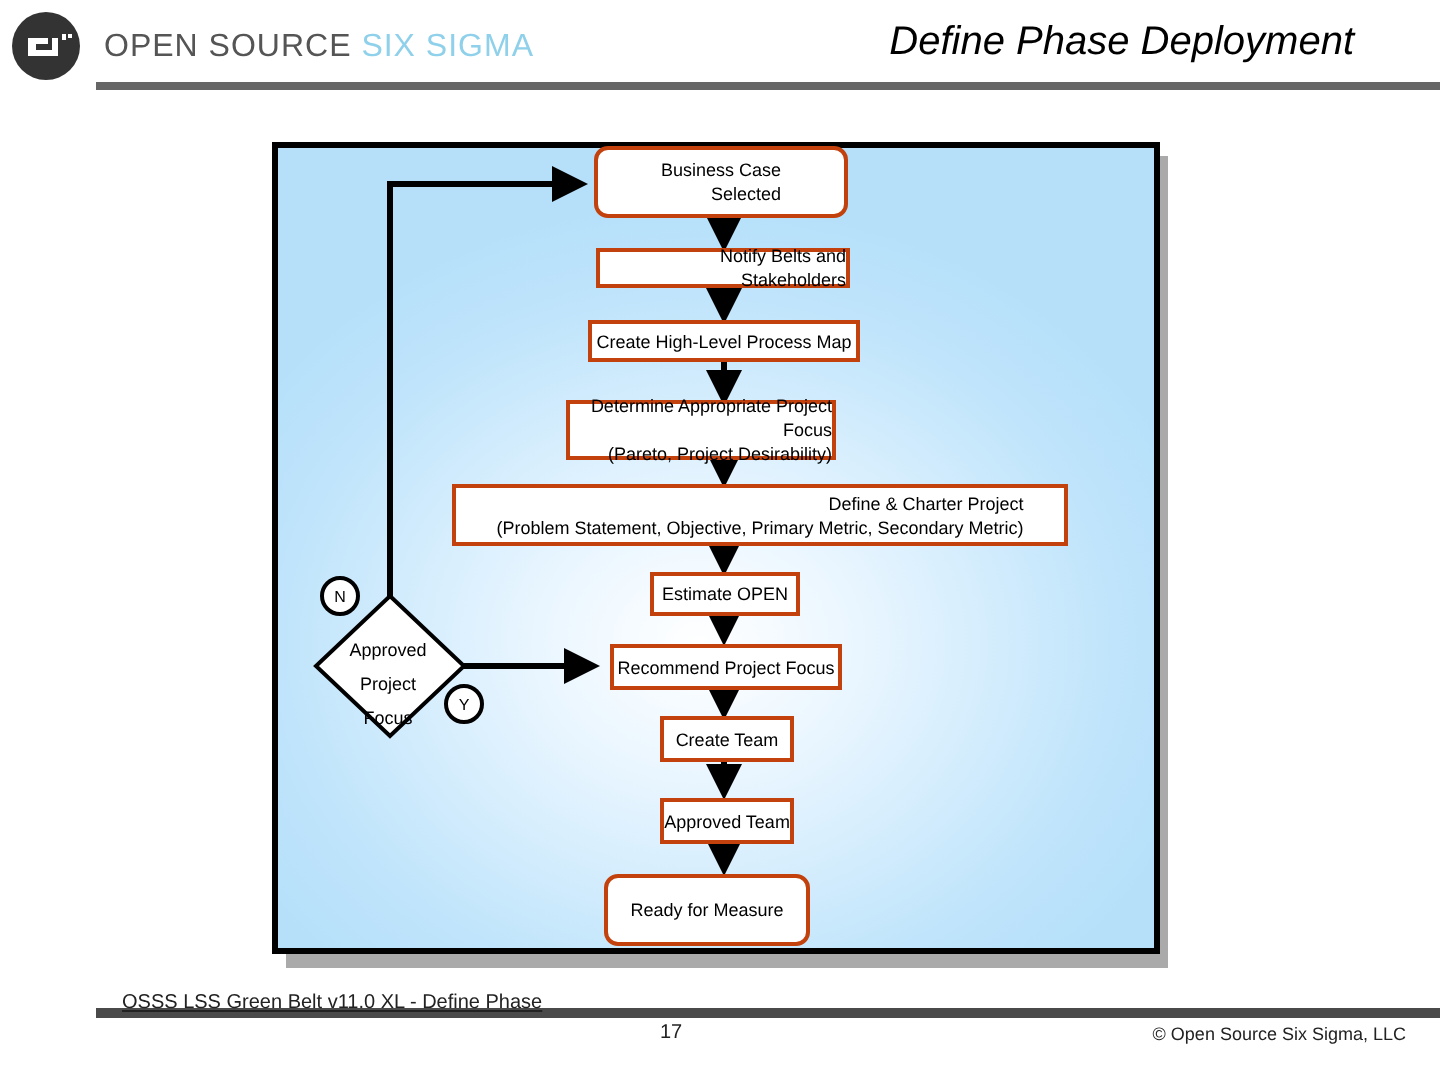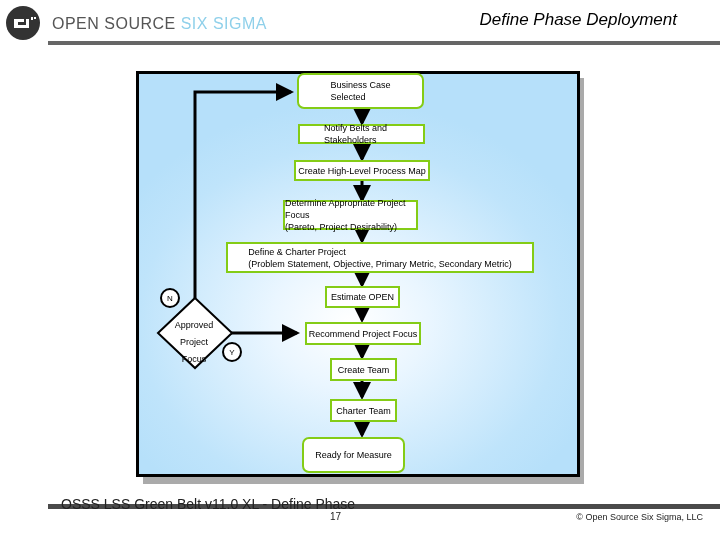--- a/index.html
+++ b/index.html
@@ -1,34 +1,34 @@
 <!DOCTYPE html>
 <html><head>
 <meta charset="utf-8">
 <style>
   html, body { margin:0; padding:0; }
   body { width:720px; height:540px; background:#ffffff; position:relative; overflow:hidden;
          font-family:"Liberation Sans", sans-serif; }
   .logo { position:absolute; left:5px; top:5px; width:36px; height:36px; }
   .brand { position:absolute; left:52px; top:15px; font-size:16px; letter-spacing:0.5px; color:#555; }
   .brand .accent { color:#8fd0ea; }
-  .title { position:absolute; right:43px; top:10px; font-size:17px; font-style:italic; color:#000; }
+  .title { position:absolute; right:43px; top:10px; font-size:20px; font-style:italic; color:#000; }
   .hbar { position:absolute; left:48px; top:41px; width:672px; height:4px; background:#666; }
   .fbar { position:absolute; left:48px; top:504px; width:672px; height:5px; background:#4a4a4a; }
-  .footer-left { position:absolute; left:61px; top:496px; font-size:14px; color:#222; }
+  .footer-left { position:absolute; left:61px; top:496px; font-size:10px; color:#222;text-decoration:underline; }
   .footer-page { position:absolute; left:330px; top:511px; font-size:10px; color:#222; }
   .footer-right { position:absolute; right:17px; top:512px; font-size:9px; color:#222; }
 
   .panel-shadow { position:absolute; left:143px; top:78px; width:441px; height:406px; background:#aaa; }
   .panel { position:absolute; left:136px; top:71px; width:438px; height:400px;
            border:3px solid #000;
            background: radial-gradient(ellipse 60% 55% at 48% 62%, #ffffff 0%, #eaf6ff 30%, #bfe4fb 80%, #b6e0fa 100%); }
 
-  .box { position:absolute; background:#fff; border:2px solid #84cc16; box-sizing:border-box;
-         display:flex; align-items:center; justify-content:center; text-align:left;
+  .box { position:absolute; background:#fff; border:2px solid #c2410c; box-sizing:border-box;
+         display:flex; align-items:center; justify-content:center; text-align:right;
          font-size:9px; line-height:12px; color:#000; white-space:pre-line; }
   .rounded { border-radius:7px; }
   .circle { position:absolute; width:20px; height:20px; border:2px solid #000; border-radius:50%;
             background:#fff; box-sizing:border-box; display:flex; align-items:center; justify-content:center;
             font-size:8px; }
   .diamond-label { position:absolute; left:162px; top:317px; width:64px; text-align:center;
                    font-size:9px; line-height:17px; white-space:pre-line; }
   svg.flow { position:absolute; left:0; top:0; }
 </style>
 </head>
@@ -73,21 +73,21 @@
 Selected</div>
 <div class="box" style="left:298px;top:124px;width:127px;height:20px;padding-left:24px;">Notify Belts and Stakeholders</div>
 <div class="box" style="left:294px;top:160px;width:136px;height:21px;">Create High-Level Process Map</div>
 <div class="box" style="left:283px;top:200px;width:135px;height:30px;">Determine Appropriate Project Focus
 (Pareto, Project Desirability)</div>
 <div class="box" style="left:226px;top:242px;width:308px;height:31px;">Define &amp; Charter Project
 (Problem Statement, Objective, Primary Metric, Secondary Metric)</div>
 <div class="box" style="left:325px;top:286px;width:75px;height:22px;">Estimate OPEN</div>
 <div class="box" style="left:305px;top:322px;width:116px;height:23px;">Recommend Project Focus</div>
 <div class="box" style="left:330px;top:358px;width:67px;height:23px;">Create Team</div>
-<div class="box" style="left:330px;top:399px;width:67px;height:23px;">Charter Team</div>
+<div class="box" style="left:330px;top:399px;width:67px;height:23px;">Approved Team</div>
 <div class="box rounded" style="left:302px;top:437px;width:103px;height:36px;">Ready for Measure</div>
 
 <div class="diamond-label">Approved
 Project
 Focus</div>
 <div class="circle" style="left:160px;top:288px;">N</div>
 <div class="circle" style="left:222px;top:342px;">Y</div>
 
 <div class="fbar"></div>
 <div class="footer-left">OSSS LSS Green Belt v11.0 XL - Define Phase</div>

